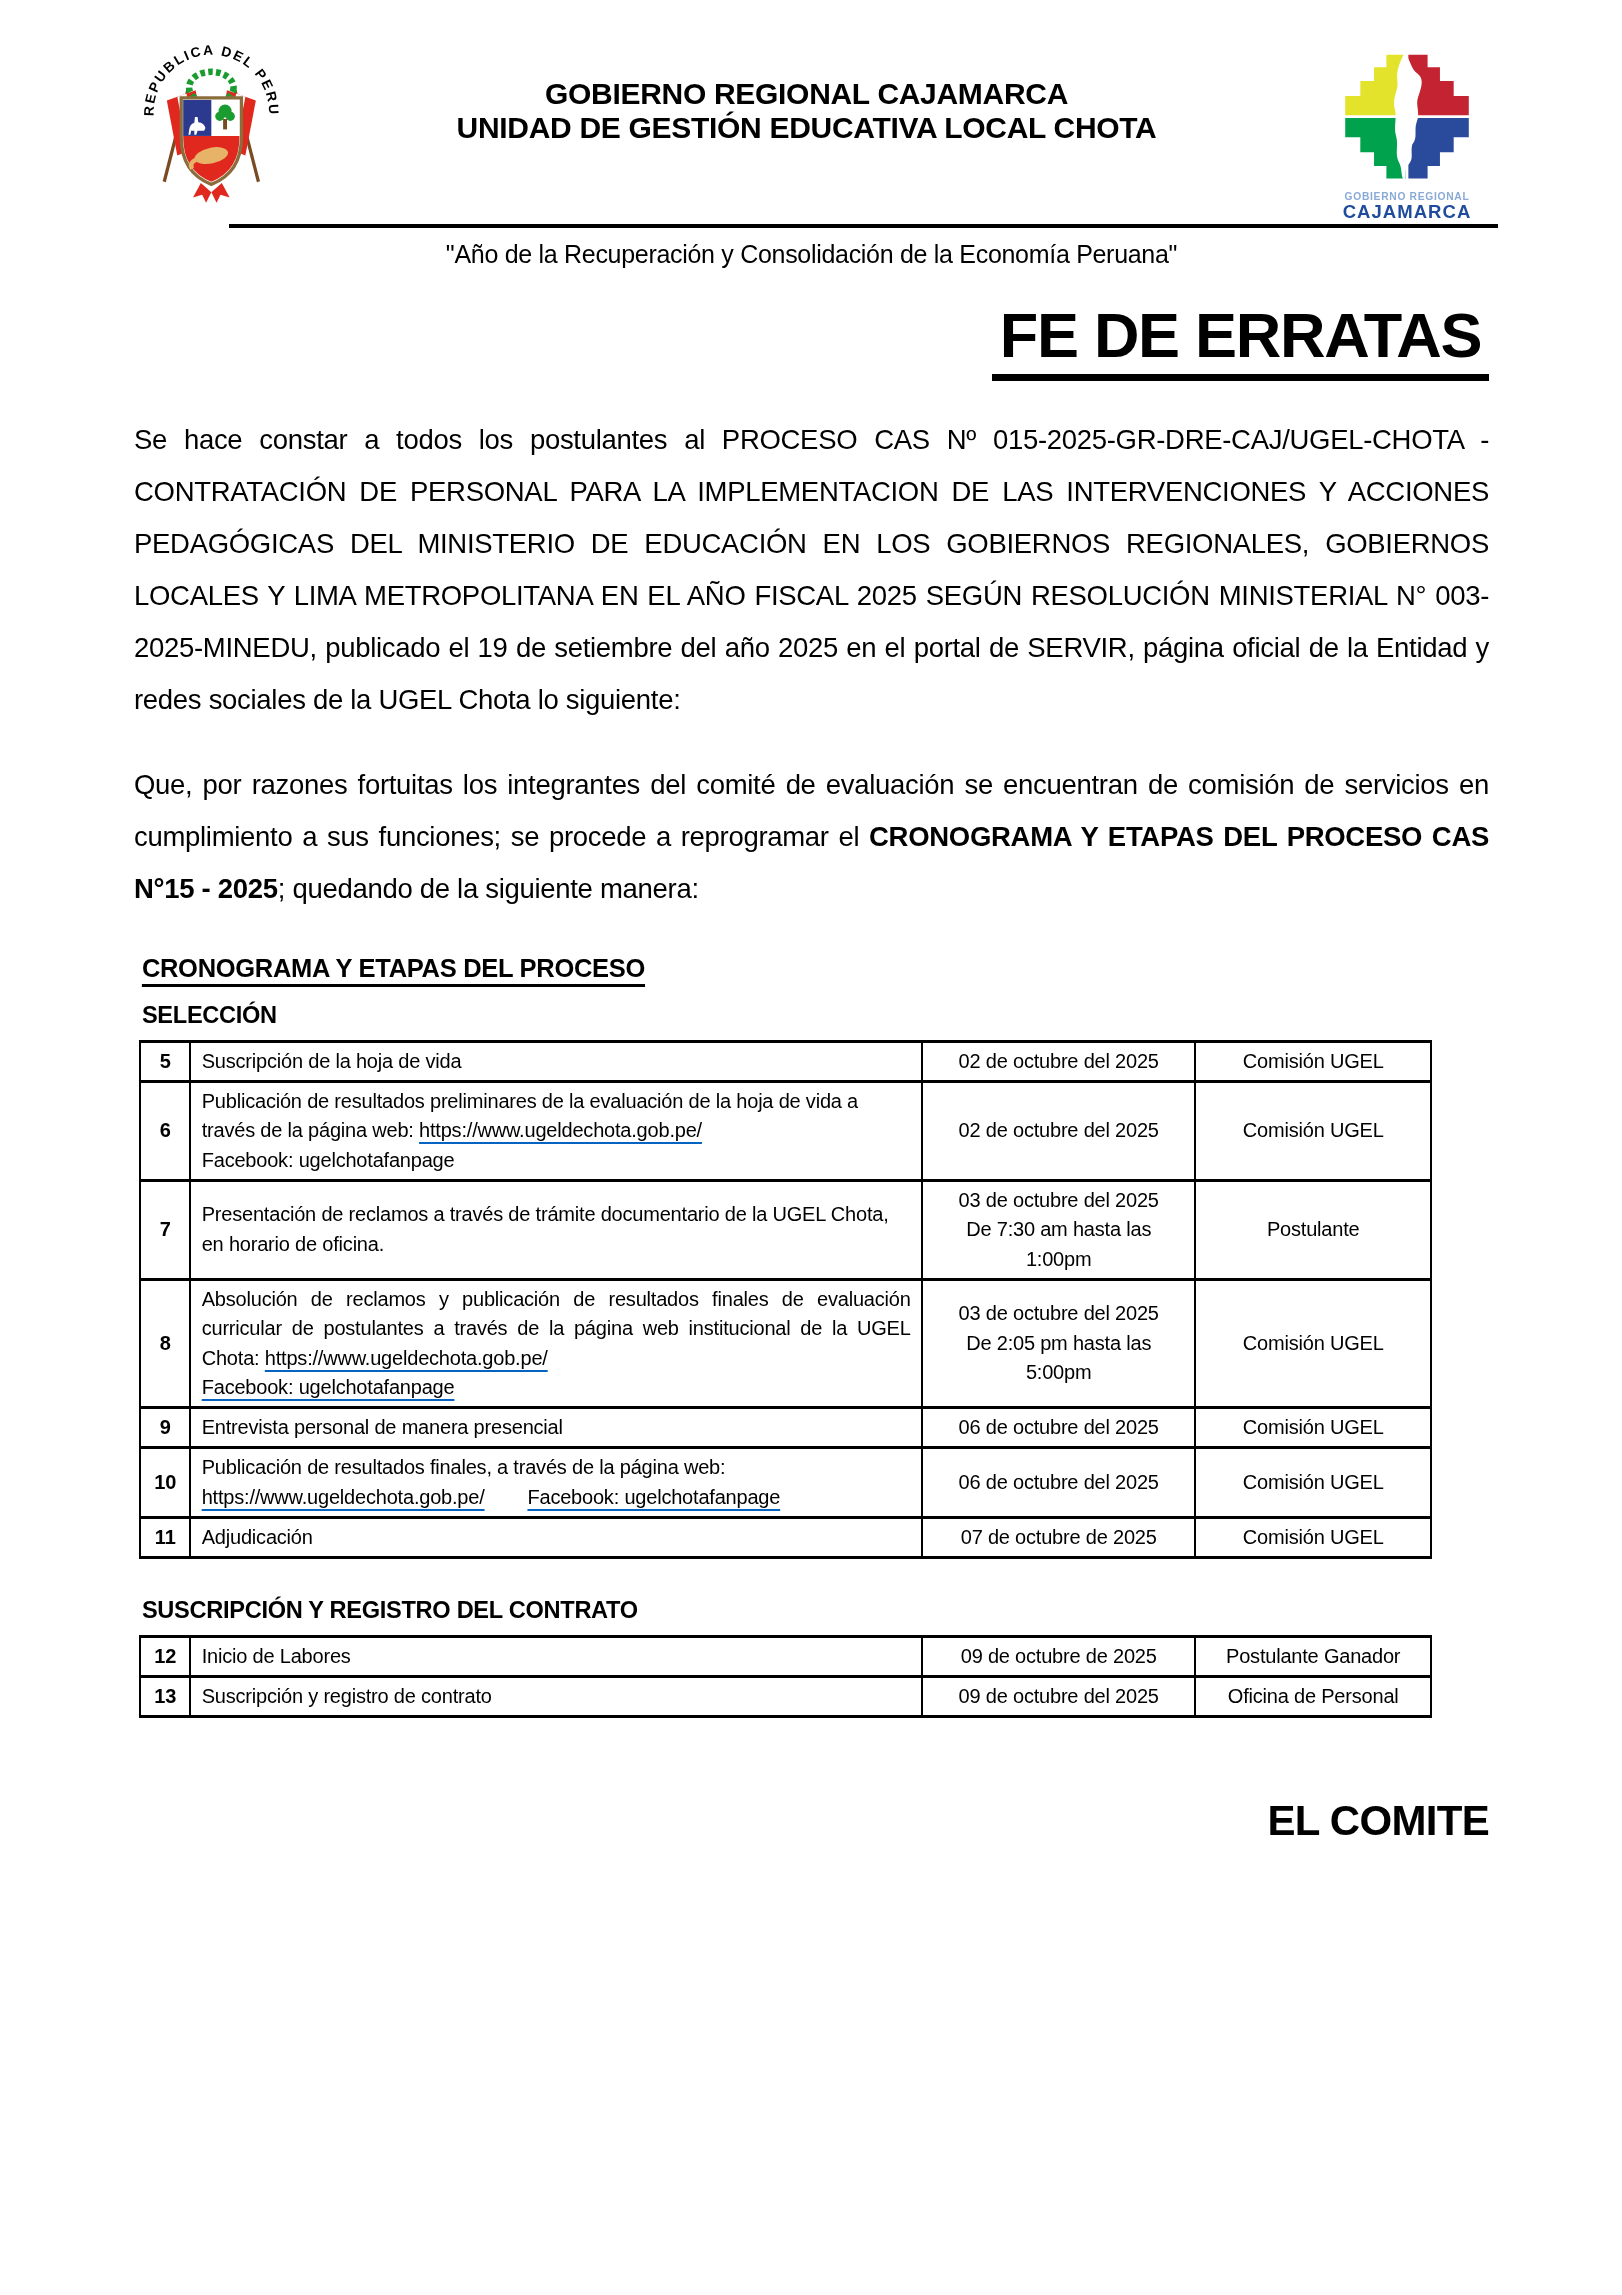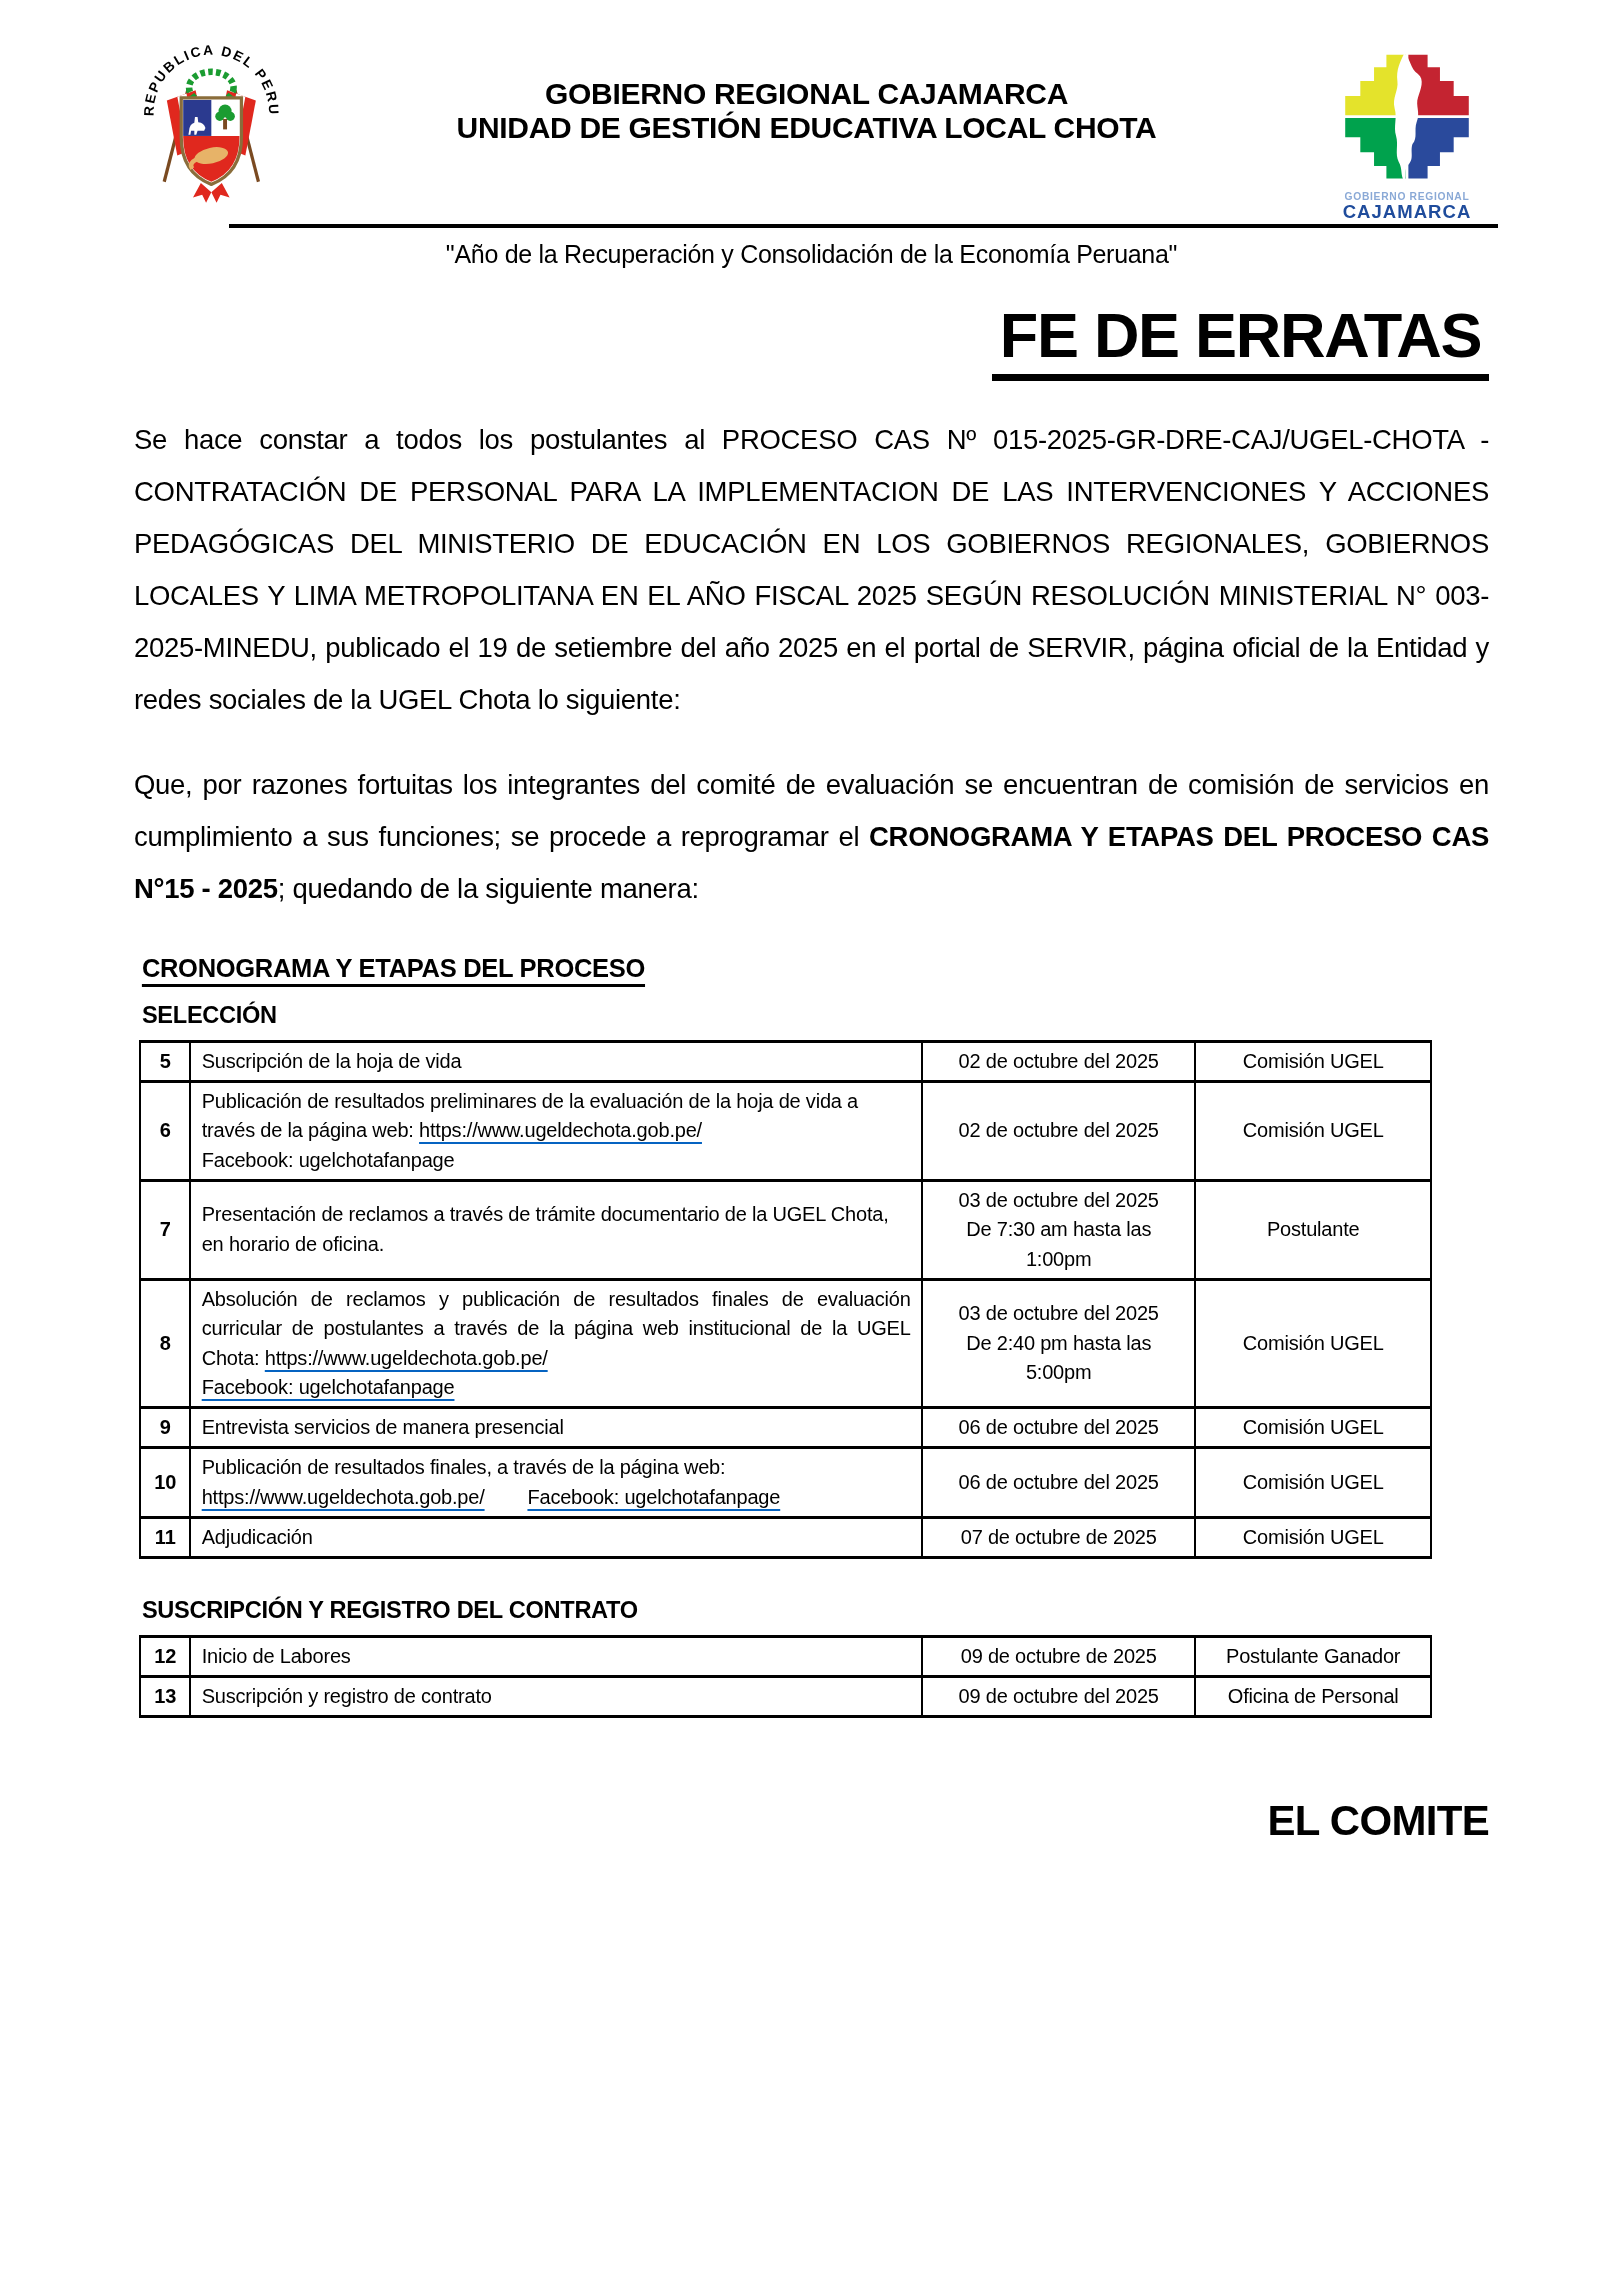--- a/index.html
+++ b/index.html
@@ -136,28 +136,28 @@
             <div>De 7:30 am hasta las</div>
             <div>1:00pm</div>
           </td>
           <td class="resp">Postulante</td>
         </tr>
         <tr>
           <td class="num">8</td>
           <td class="desc justify"><span>Absolución de reclamos y publicación de resultados finales de evaluación curricular de postulantes a través de la página web institucional de la UGEL Chota: </span><span class="lnk">https://www.ugeldechota.gob.pe/</span><br><span class="lnk"> Facebook: ugelchotafanpage</span></td>
           <td class="date">
             <div>03 de octubre del 2025</div>
-            <div>De 2:40 pm hasta las</div>
+            <div>De 2:05 pm hasta las</div>
             <div>5:00pm</div>
           </td>
           <td class="resp">Comisión UGEL</td>
         </tr>
         <tr>
           <td class="num">9</td>
-          <td class="desc"><span>Entrevista servicios de manera presencial</span></td>
+          <td class="desc"><span>Entrevista personal de manera presencial</span></td>
           <td class="date">
             <div>06 de octubre del 2025</div>
           </td>
           <td class="resp">Comisión UGEL</td>
         </tr>
         <tr>
           <td class="num">10</td>
           <td class="desc"><span>Publicación de resultados finales, a través de la página web:</span><br><span class="lnk">https://www.ugeldechota.gob.pe/</span><span>&nbsp;&nbsp;&nbsp;&nbsp;&nbsp;&nbsp;&nbsp;&nbsp;</span><span class="lnk">Facebook: ugelchotafanpage</span></td>
           <td class="date">
             <div>06 de octubre del 2025</div>

